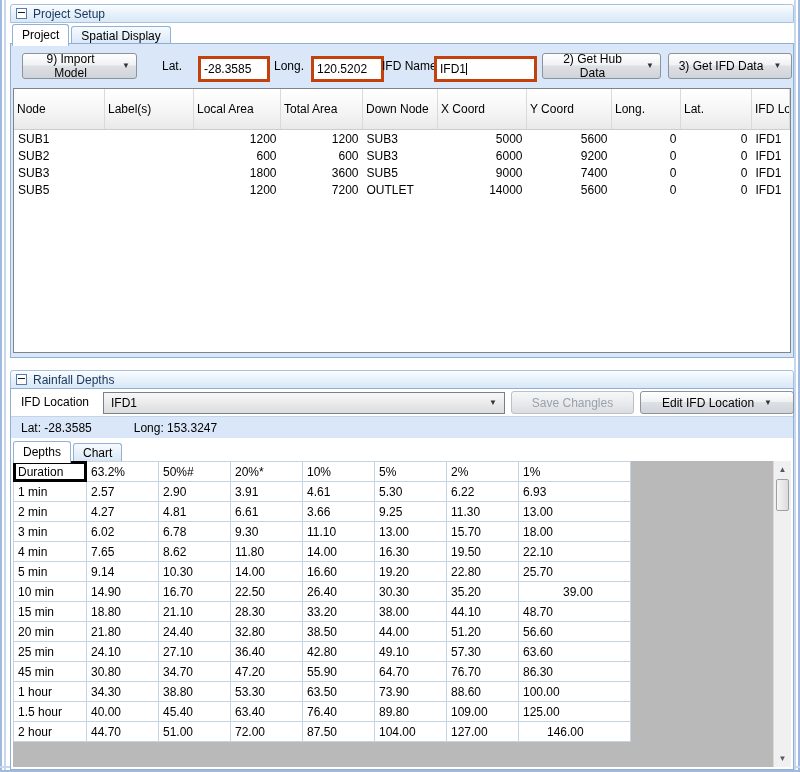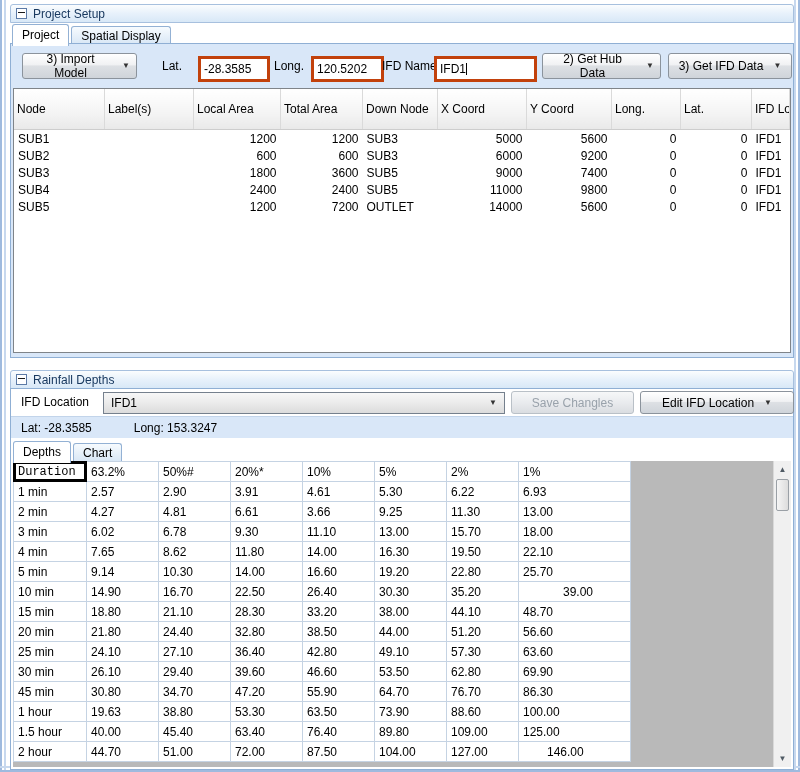--- a/index.html
+++ b/index.html
@@ -98,21 +98,21 @@
       <span class="collapse"></span>
       <span>Project Setup</span>
     </div>
     <div class="tabs">
       <div class="tab sel">Project</div>
       <div class="tab">Spatial Display</div>
     </div>
     <div class="content">
       <div class="toolbar">
         <button class="btn" style="left:11px;top:9px;width:115px;">
-          <span>3) Import Model</span>
+          <span>9) Import Model</span>
           <span class="arr">▼</span>
         </button>
         <span class="lbl" style="left:151px;">Lat.</span>
         <div class="tbx" style="left:187px;width:60px;">
           <span>-28.3585</span>
         </div>
         <span class="lbl" style="left:263px;">Long.</span>
         <div class="tbx" style="left:300px;width:61px;">
           <span>120.5202</span>
         </div>
@@ -176,32 +176,20 @@
                 <td class="r">1800</td>
                 <td class="r">3600</td>
                 <td>SUB5</td>
                 <td class="r">9000</td>
                 <td class="r">7400</td>
                 <td class="r">0</td>
                 <td class="r">0</td>
                 <td>IFD1</td>
               </tr>
               <tr>
-                <td>SUB4</td>
-                <td></td>
-                <td class="r">2400</td>
-                <td class="r">2400</td>
-                <td>SUB5</td>
-                <td class="r">11000</td>
-                <td class="r">9800</td>
-                <td class="r">0</td>
-                <td class="r">0</td>
-                <td>IFD1</td>
-              </tr>
-              <tr>
                 <td>SUB5</td>
                 <td></td>
                 <td class="r">1200</td>
                 <td class="r">7200</td>
                 <td>OUTLET</td>
                 <td class="r">14000</td>
                 <td class="r">5600</td>
                 <td class="r">0</td>
                 <td class="r">0</td>
                 <td>IFD1</td>
@@ -237,21 +225,21 @@
         <span class="lng">Long: 153.3247</span>
       </div>
       <div class="tabs2">
         <div class="tab sel">Depths</div>
         <div class="tab">Chart</div>
       </div>
       <div class="gridwrap">
         <table id="depths-grid">
             <tbody>
               <tr>
-                <td class="dsel" title="" style="width: 64px; font-family: Liberation Mono, monospace;">Duration</td>
+                <td class="dsel" title="" style="width: 64px;">Duration</td>
                 <td title="" style="width: 63px;">63.2%</td>
                 <td title="" style="width: 63px;">50%#</td>
                 <td title="" style="width: 63px;">20%*</td>
                 <td title="" style="width: 63px;">10%</td>
                 <td title="" style="width: 63px;">5%</td>
                 <td title="" style="width: 63px;">2%</td>
                 <td title="" style="width: 63px;">1%</td>
               </tr>
               <tr>
                 <td title="" style="width: 64px;">1 min</td>
@@ -337,42 +325,32 @@
                 <td title="" style="width: 64px;">25 min</td>
                 <td title="" style="width: 63px;">24.10</td>
                 <td title="" style="width: 63px;">27.10</td>
                 <td title="" style="width: 63px;">36.40</td>
                 <td title="" style="width: 63px;">42.80</td>
                 <td title="" style="width: 63px;">49.10</td>
                 <td title="" style="width: 63px;">57.30</td>
                 <td title="" style="width: 63px;">63.60</td>
               </tr>
               <tr>
-                <td title="" style="width: 64px;">30 min</td>
-                <td title="" style="width: 63px;">26.10</td>
-                <td title="" style="width: 63px;">29.40</td>
-                <td title="" style="width: 63px;">39.60</td>
-                <td title="" style="width: 63px;">46.60</td>
-                <td title="" style="width: 63px;">53.50</td>
-                <td title="" style="width: 63px;">62.80</td>
-                <td title="" style="width: 63px;">69.90</td>
-              </tr>
-              <tr>
                 <td title="" style="width: 64px;">45 min</td>
                 <td title="" style="width: 63px;">30.80</td>
                 <td title="" style="width: 63px;">34.70</td>
                 <td title="" style="width: 63px;">47.20</td>
                 <td title="" style="width: 63px;">55.90</td>
                 <td title="" style="width: 63px;">64.70</td>
                 <td title="" style="width: 63px;">76.70</td>
                 <td title="" style="width: 63px;">86.30</td>
               </tr>
               <tr>
                 <td title="" style="width: 64px;">1 hour</td>
-                <td title="" style="width: 63px;">19.63</td>
+                <td title="" style="width: 63px;">34.30</td>
                 <td title="" style="width: 63px;">38.80</td>
                 <td title="" style="width: 63px;">53.30</td>
                 <td title="" style="width: 63px;">63.50</td>
                 <td title="" style="width: 63px;">73.90</td>
                 <td title="" style="width: 63px;">88.60</td>
                 <td title="" style="width: 63px;">100.00</td>
               </tr>
               <tr>
                 <td title="" style="width: 64px;">1.5 hour</td>
                 <td title="" style="width: 63px;">40.00</td>

